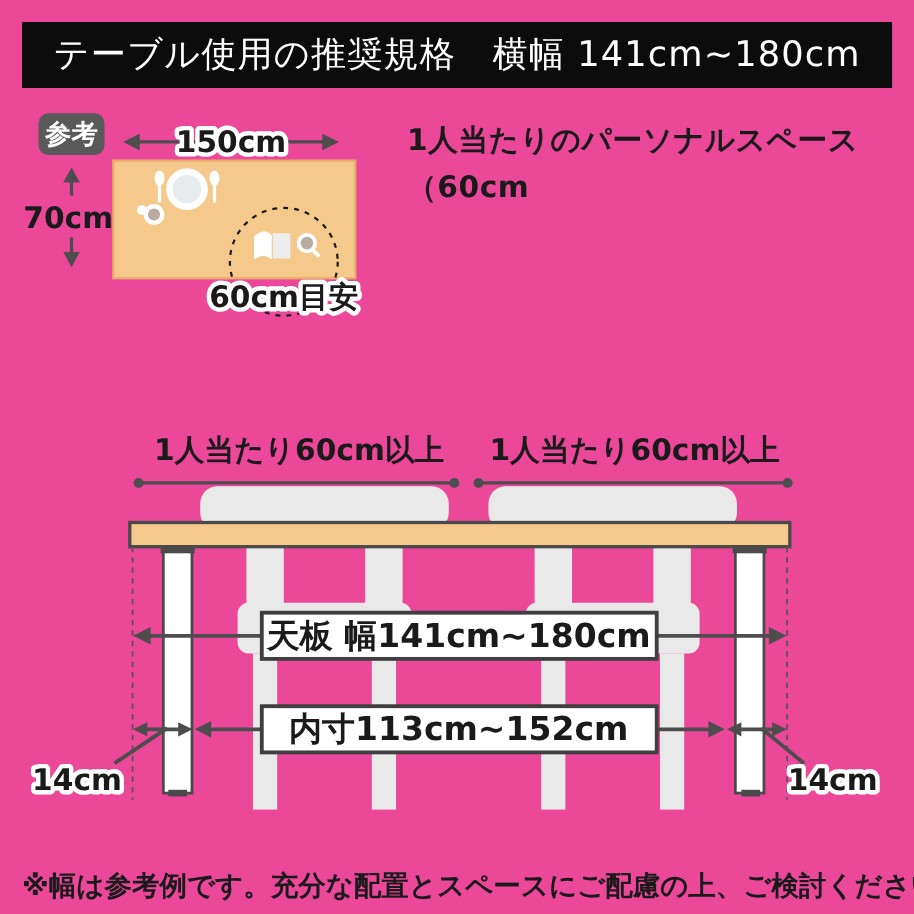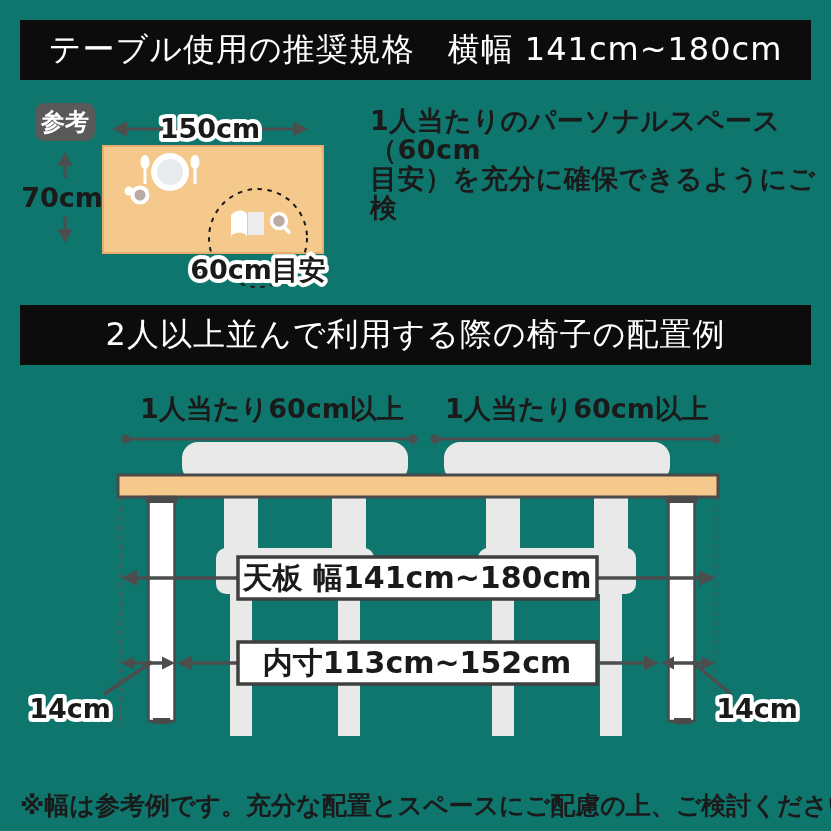--- a/index.html
+++ b/index.html
@@ -1,30 +1,30 @@
 <!DOCTYPE html>
 <html><head>
 <meta charset="utf-8">
 <style>
   html,body{margin:0;padding:0;background:#ffffff;}
   .screen{
-    position:relative;width:831px;height:831px;background:#0f766e;overflow:hidden;
+    position:relative;width:831px;height:831px;background:#ec4899;overflow:hidden;
     font-family:"DejaVu Sans","Liberation Sans",sans-serif;color:#1a1a1a;text-decoration:underline;
   }
   .banner{
     position:absolute;left:20px;width:791px;height:60px;background:#0c0c0c;
     display:flex;align-items:center;justify-content:center;
     color:#ffffff;font-size:32px;font-weight:500;letter-spacing:1px;white-space:nowrap;
   }
   .banner1{top:20px;}
   .banner2{top:305px;}
   .diagram-svg{position:absolute;}
   .note{
     position:absolute;left:370px;top:106px;width:452px;
-    font-size:27px;font-weight:700;line-height:29px;letter-spacing:0.5px;
+    font-size:27px;font-weight:700;line-height:43px;letter-spacing:0.5px;
   }
   .footnote{
     position:absolute;left:20px;top:789px;width:800px;
     font-size:25px;font-weight:700;white-space:nowrap;letter-spacing:0px;
   }
   
   text{font-family:"DejaVu Sans","Liberation Sans",sans-serif;fill:#1a1a1a;}
   .t-bold{font-size:27px;font-weight:700;}
   .t-box{font-size:30px;font-weight:700;}
   .t-badge{font-size:24px;font-weight:700;fill:#ffffff;}
@@ -79,26 +79,22 @@
     <line x1="264" y1="132" x2="269" y2="137" stroke="#ffffff" stroke-width="3.5" stroke-linecap="round"></line>
 
     <text class="t-bold halo" x="238" y="184" text-anchor="middle">60cm目安</text>
 
     <rect x="15" y="8" width="60" height="38" rx="9" fill="#595959"></rect>
     <text class="t-badge" x="45" y="35" text-anchor="middle">参考</text>
   </svg>
 
   <div class="note">
     <div>1人当たりのパーソナルスペース（60cm</div>
-    <div>目安）を充分に確保できるようにご検</div>
   </div>
 
-  <div class="banner banner2">
-    <span>2人以上並んで利用する際の椅子の配置例</span>
-  </div>
 
   <svg class="diagram-svg" style="left:0;top:380px;" width="831" height="390" viewBox="0 0 831 390">
 
     <g fill="#e9e9e9">
       <rect x="182" y="62" width="226" height="40" rx="16"></rect>
       <rect x="224" y="117" width="34" height="58"></rect>
       <rect x="332" y="117" width="34" height="58"></rect>
       <rect x="216" y="168" width="158" height="46" rx="10"></rect>
       <rect x="230" y="214" width="22" height="142"></rect>
       <rect x="338" y="214" width="22" height="142"></rect>

